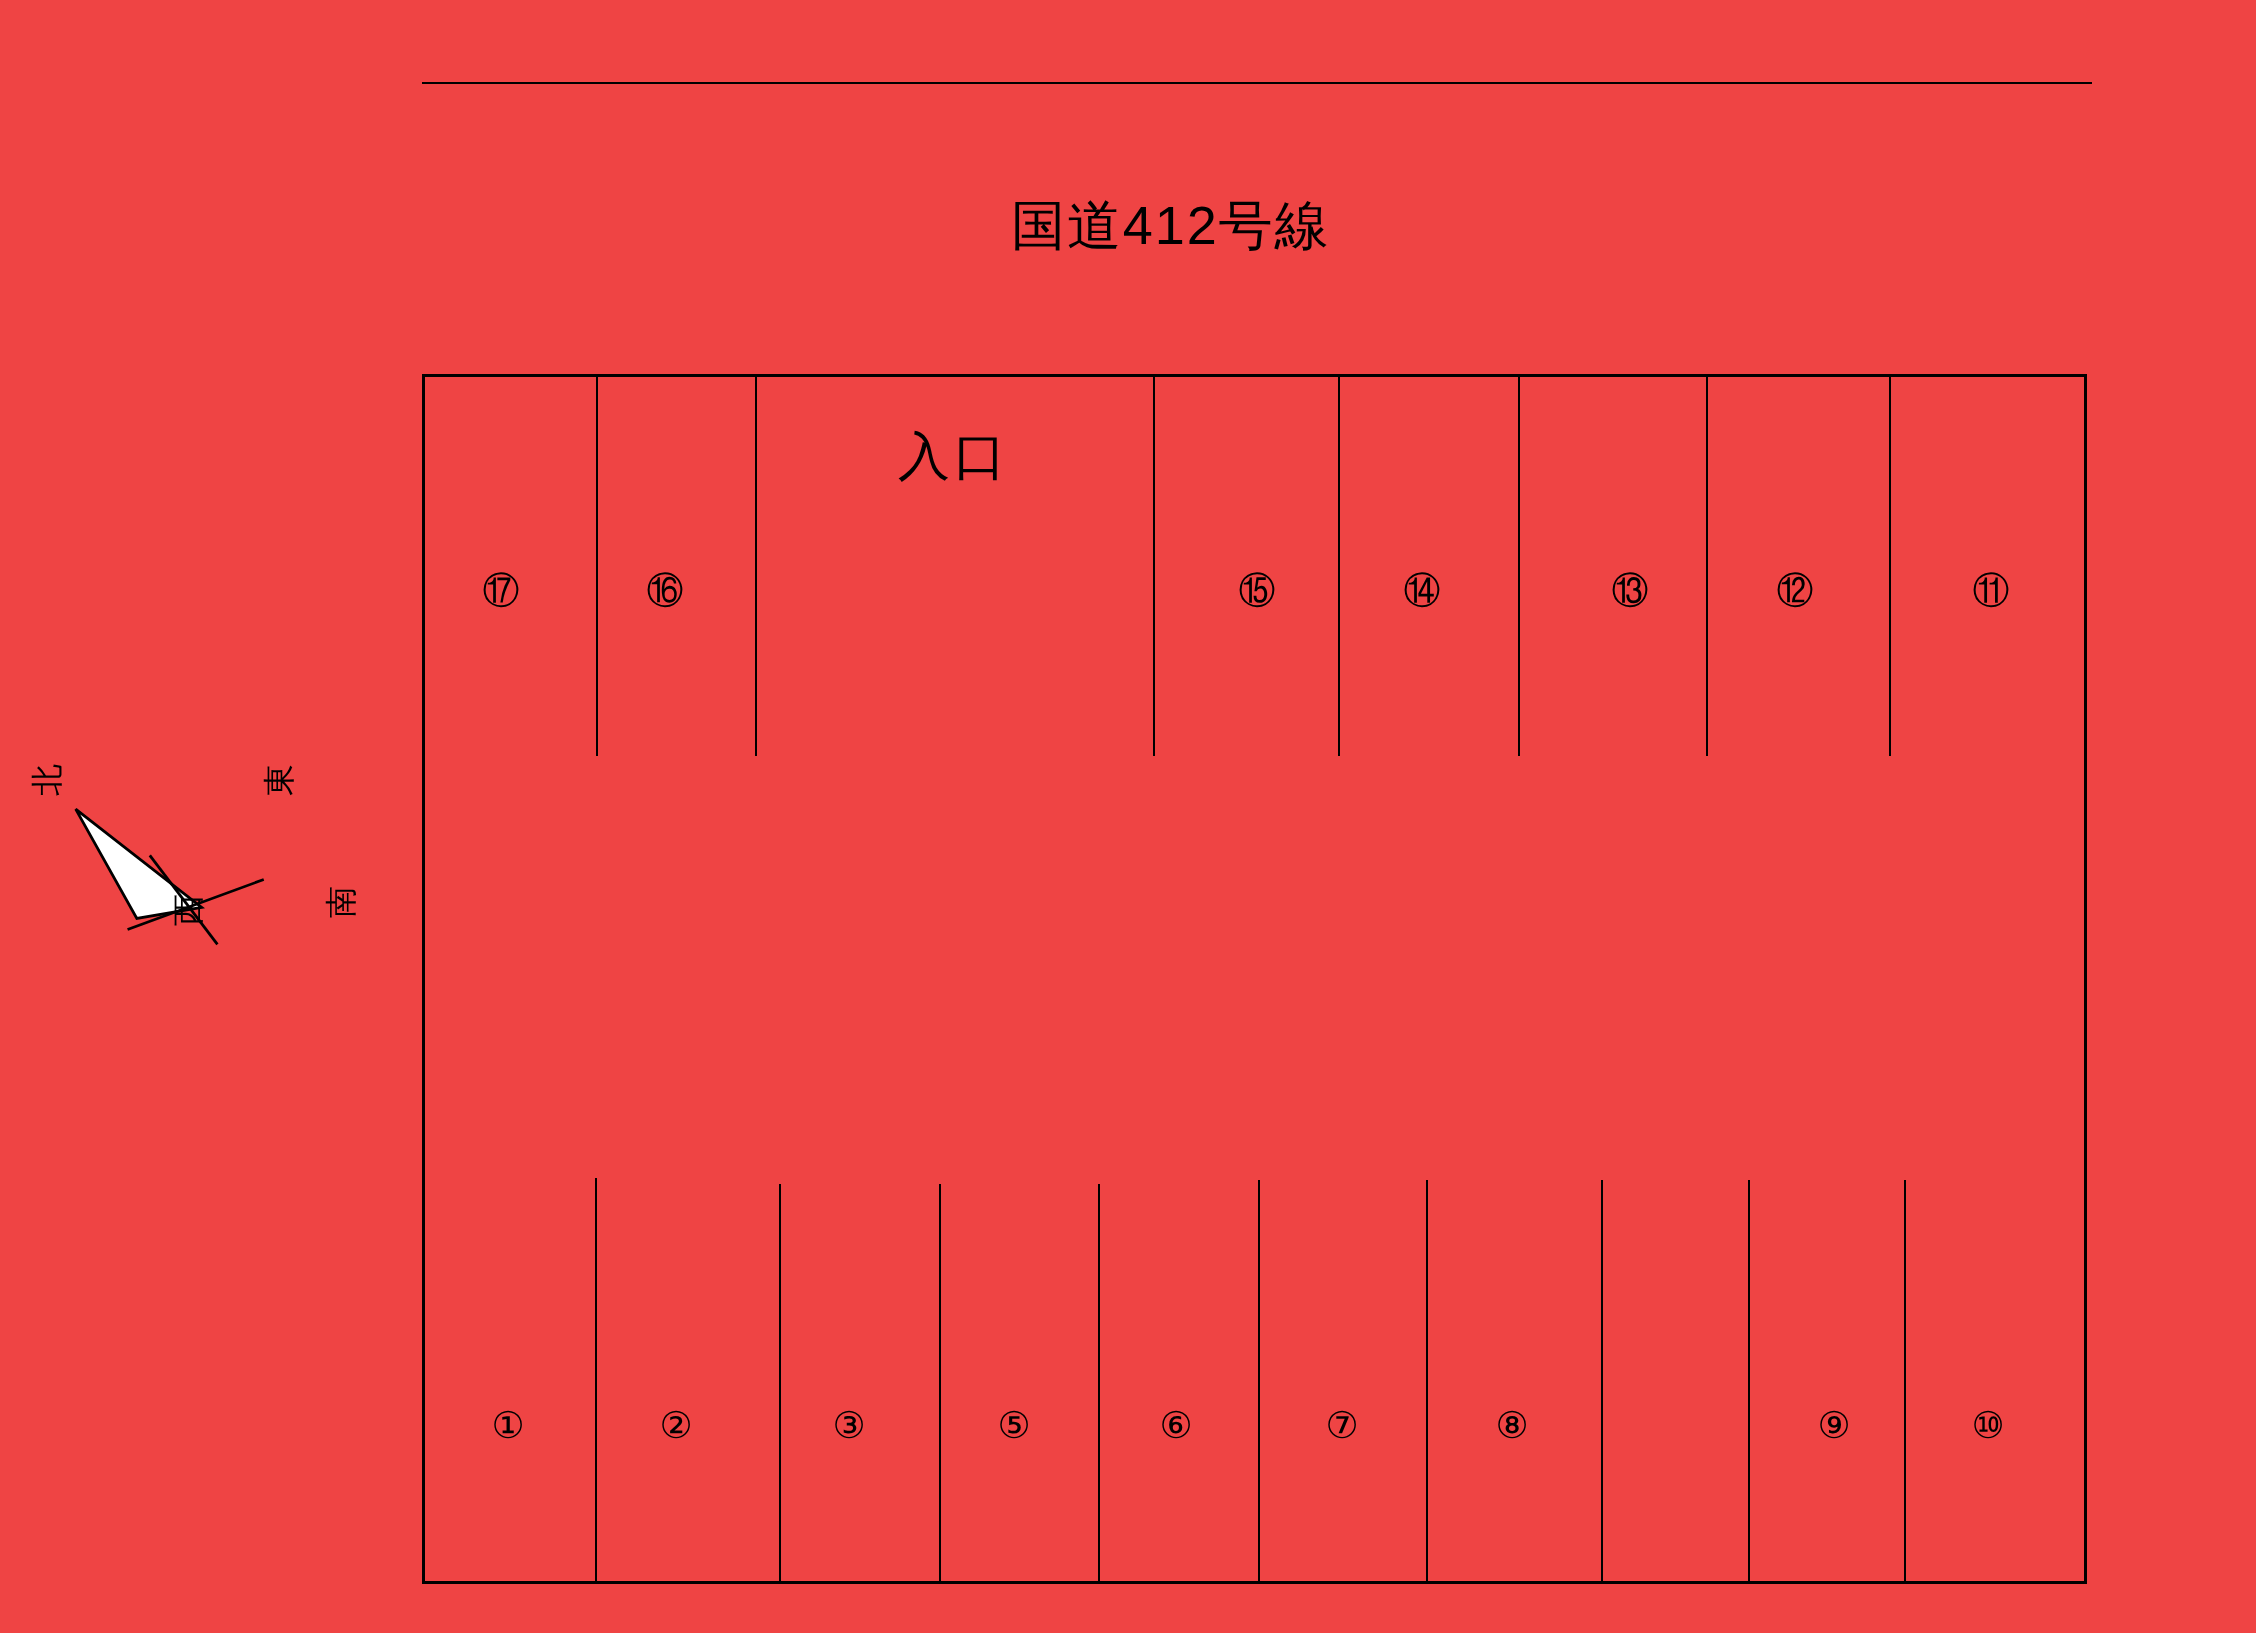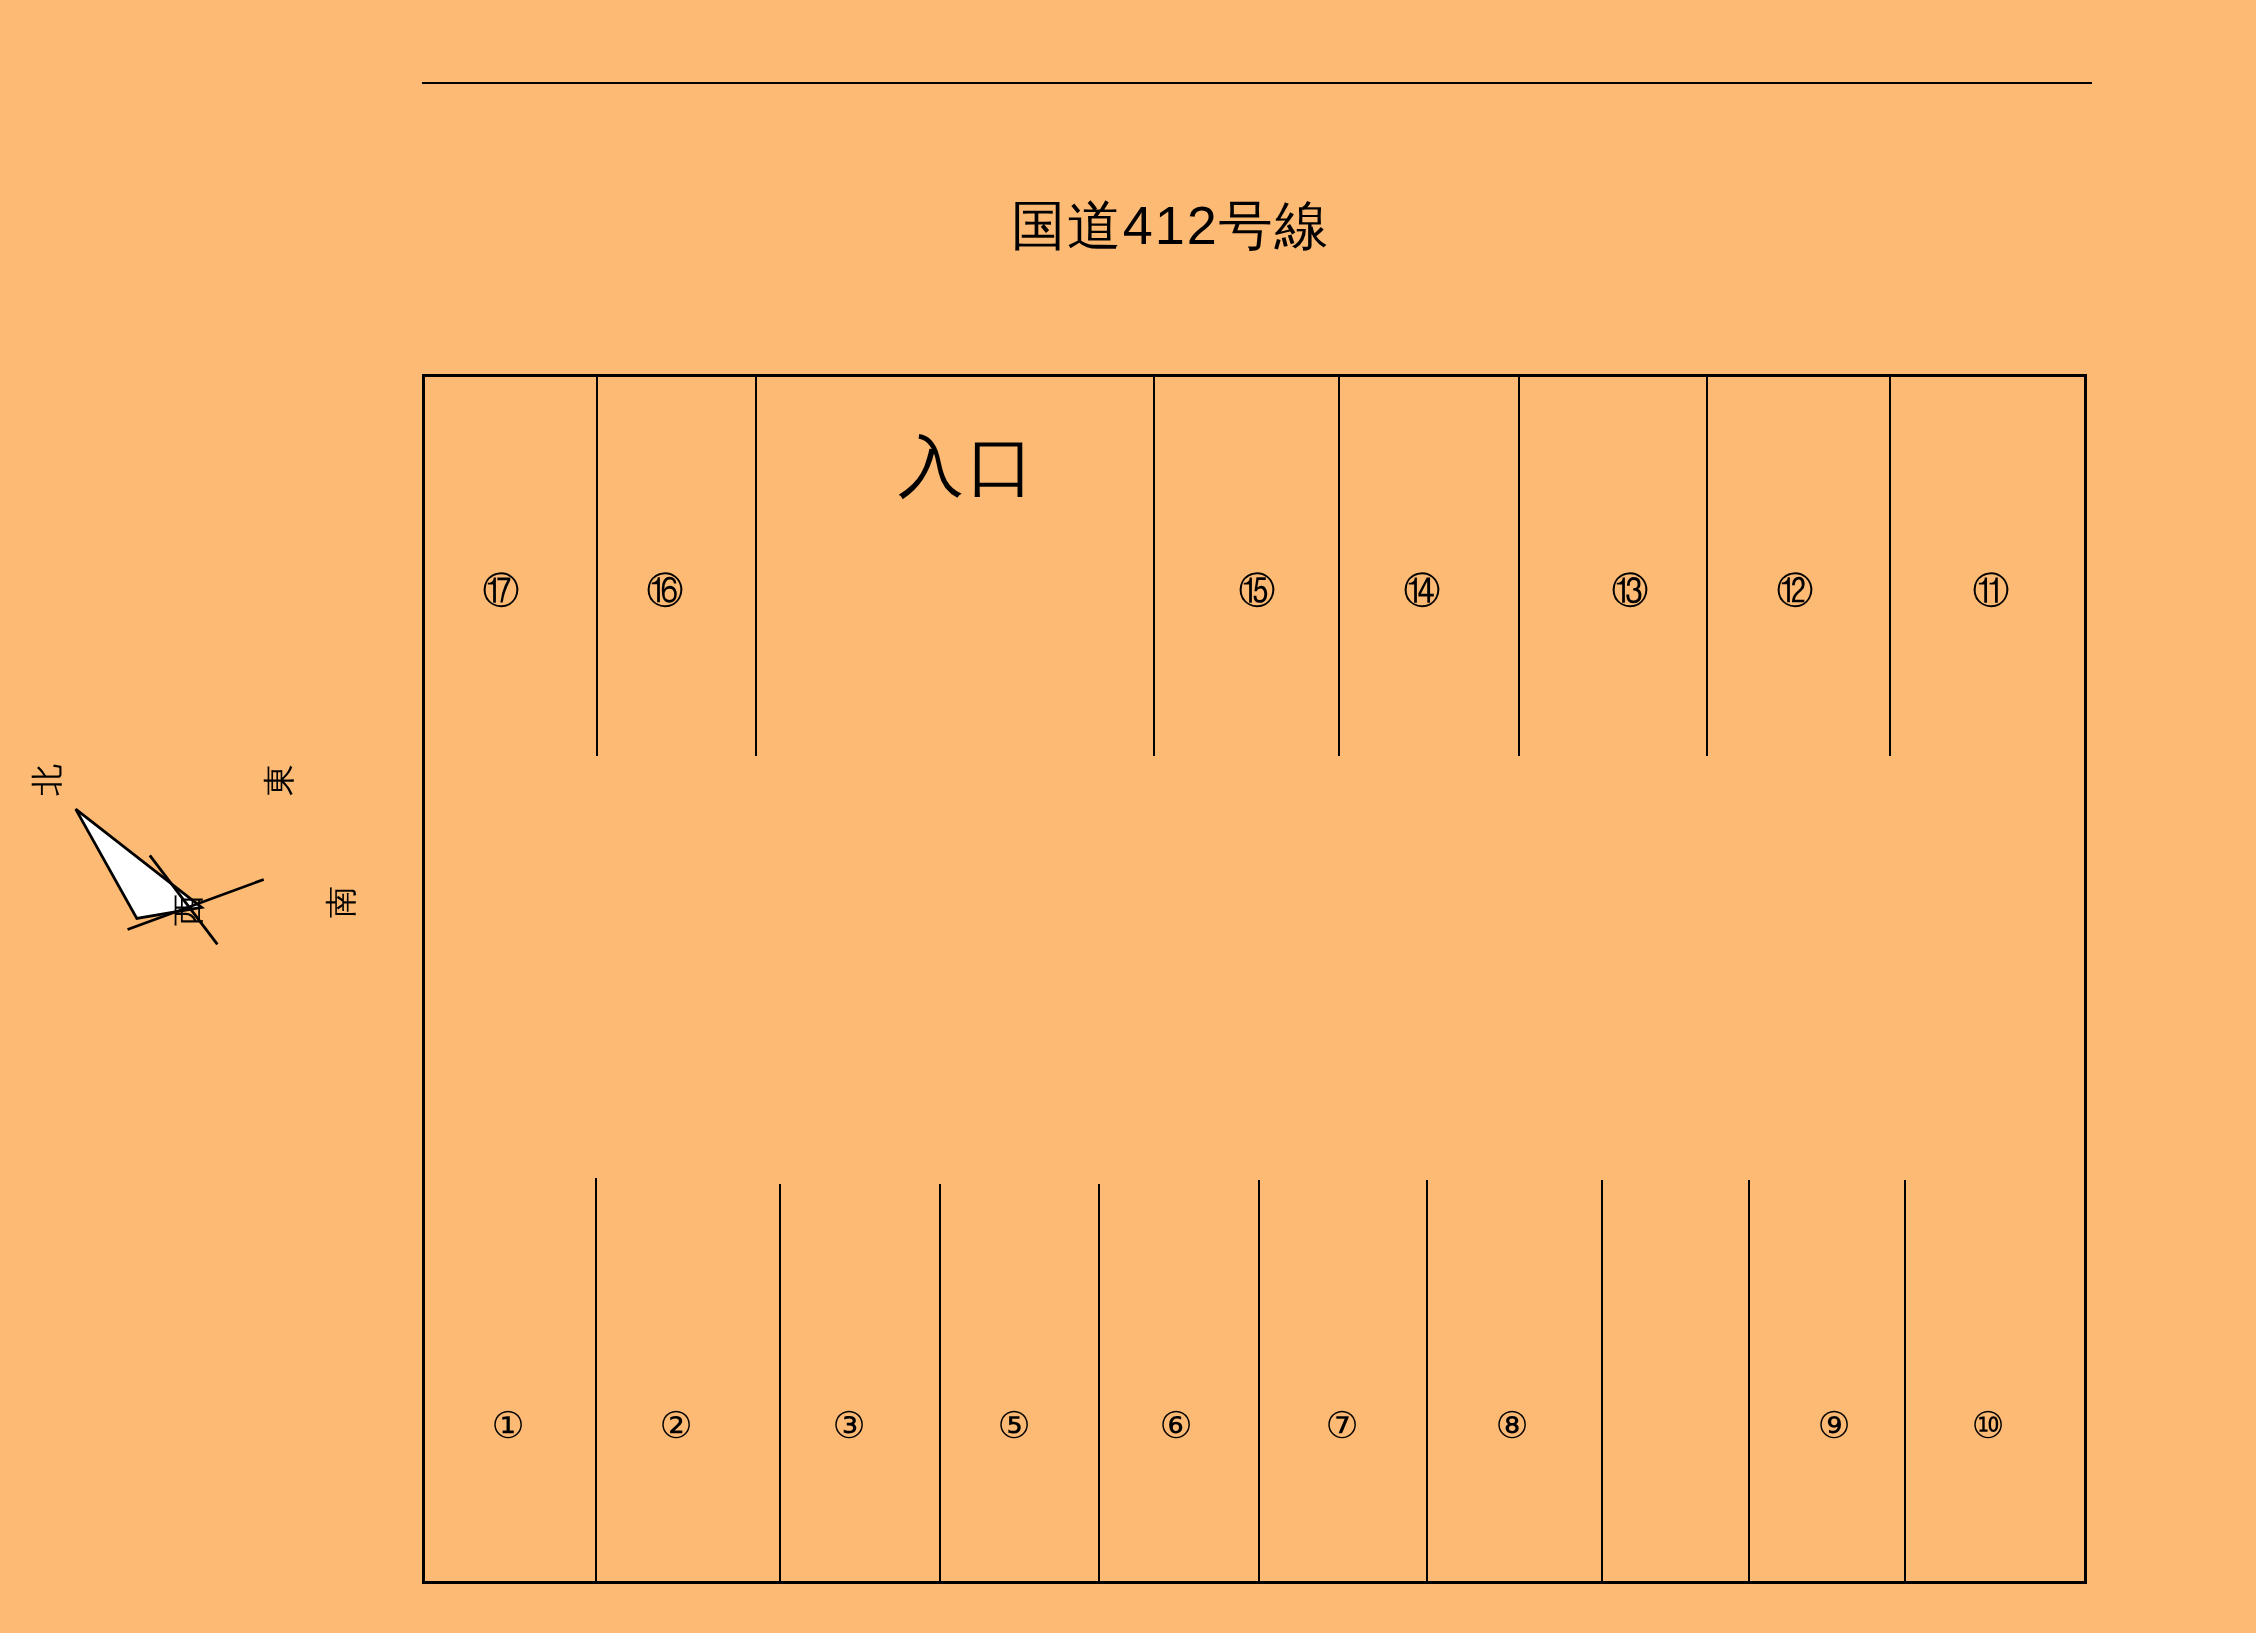--- a/index.html
+++ b/index.html
@@ -8,21 +8,21 @@
     background: #ffffff;
   }
   body {
     font-family: "Liberation Sans", sans-serif;
     color: #000000;
   }
   #canvas {
     position: relative;
     width: 2257px;
     height: 1633px;
-    background: #fdba74;
+    background: #ef4444;
     overflow: hidden;
   }
   
   .top-rule {
     position: absolute;
     left: 422px;
     top: 82px;
     width: 1670px;
     height: 0;
     border-top: 2.8px solid #000000;
@@ -44,21 +44,21 @@
     width: 1665px;
     height: 1210px;
     border: 3.7px solid #000000;
     box-sizing: border-box;
   }
   
   .entrance {
     position: absolute;
     left: 898px;
     top: 422px;
-    font-size: 66px;
+    font-size: 52px;
     letter-spacing: 3.7px;
     white-space: nowrap;
   }
   
   .divider {
     position: absolute;
     width: 0;
     border-left: 2.8px solid #000000;
   }
   

